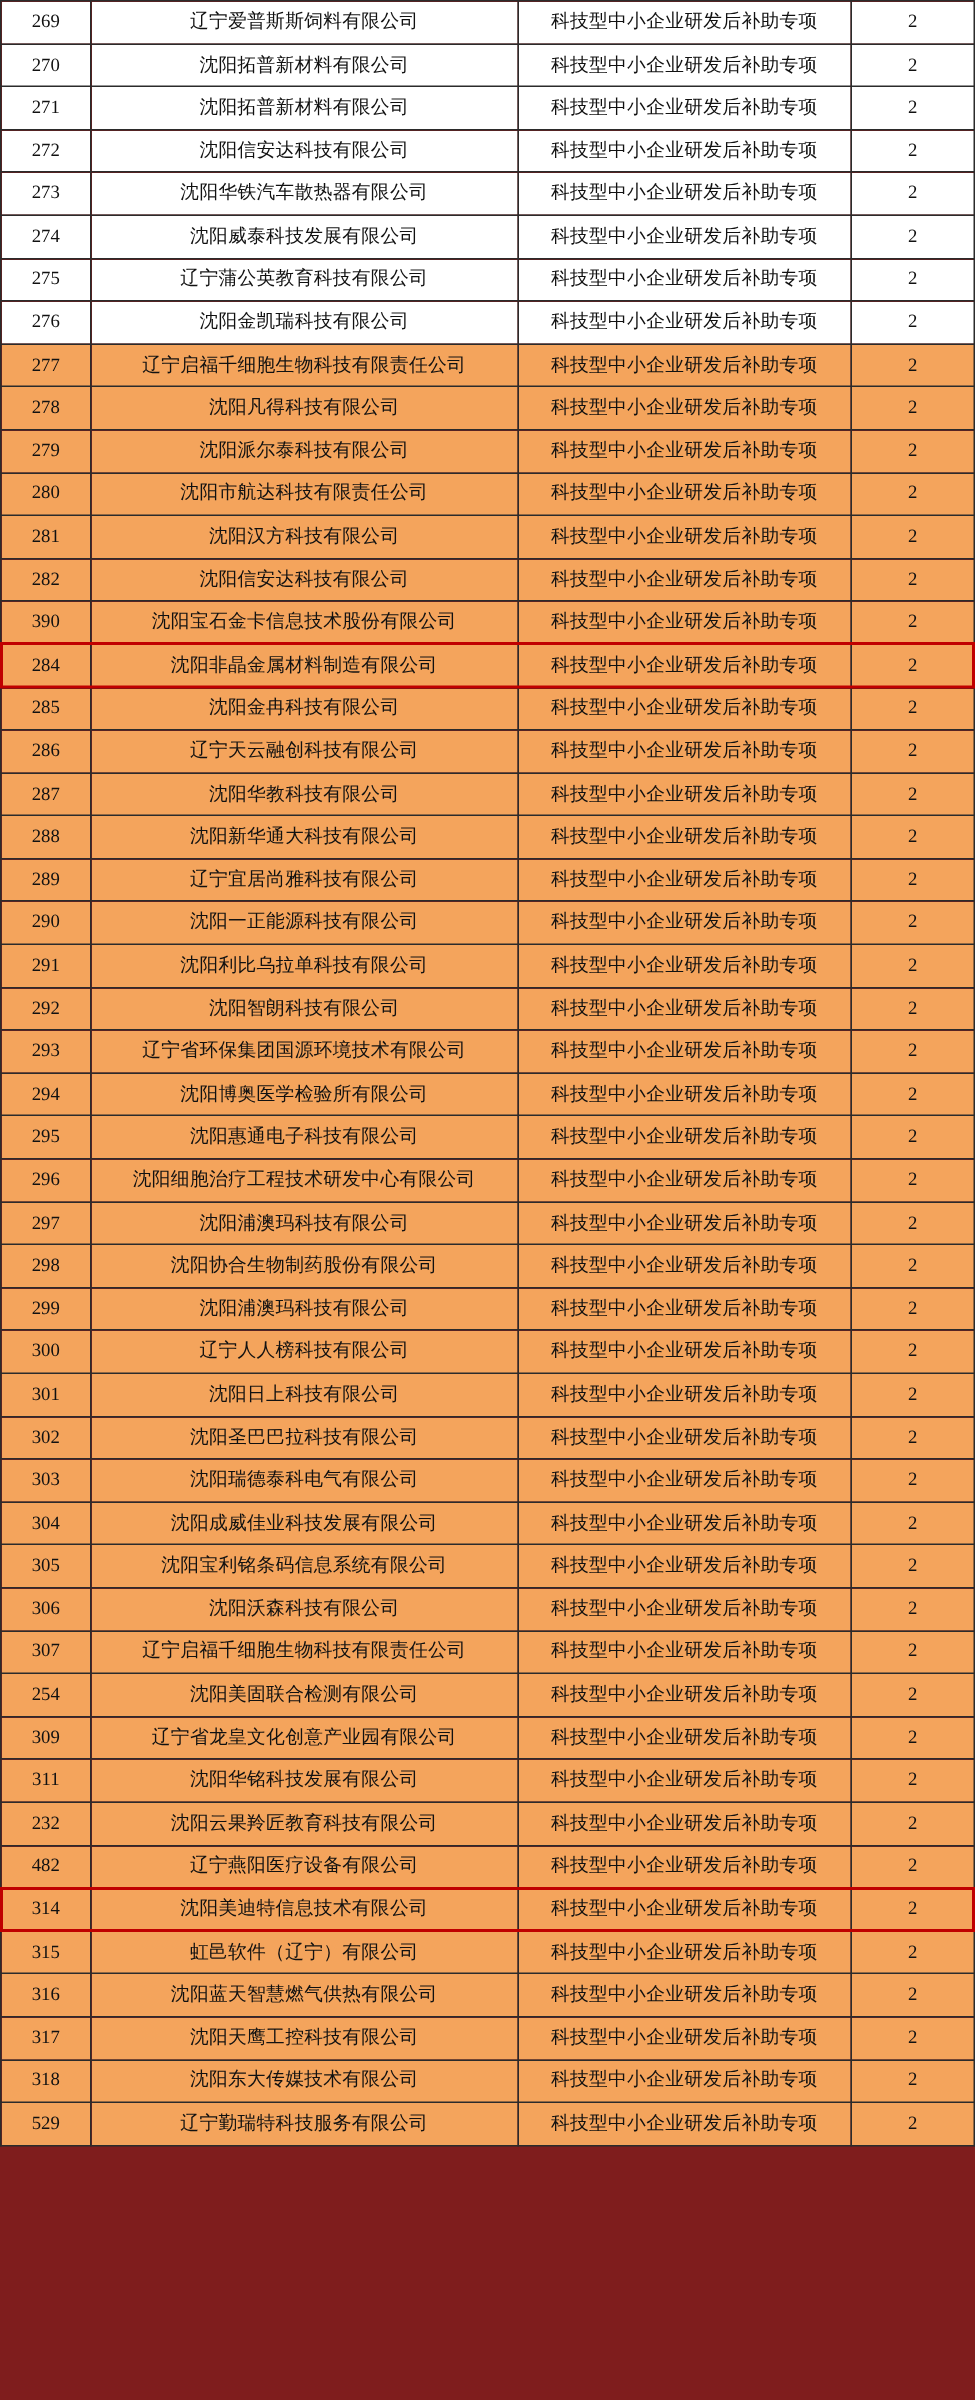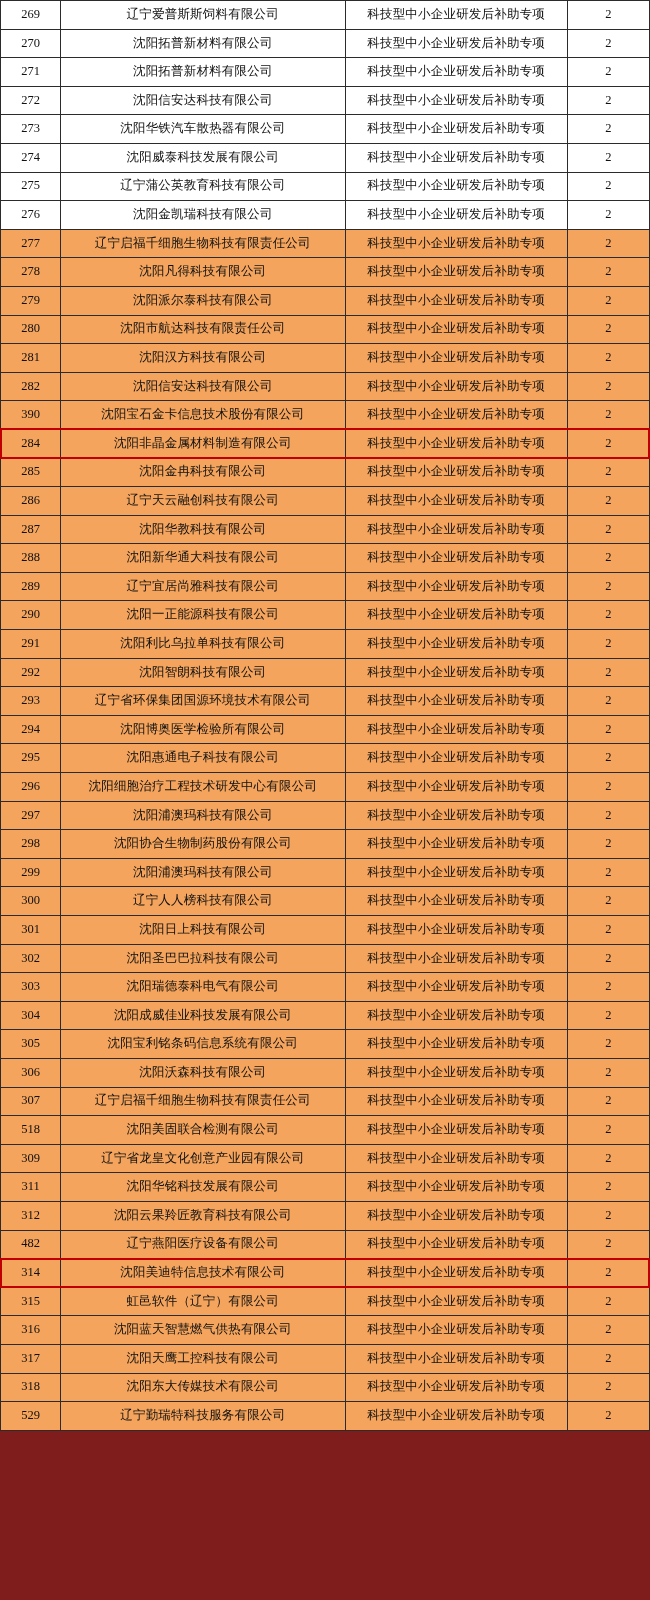--- a/index.html
+++ b/index.html
@@ -300,39 +300,39 @@
             <td class="cell-type">科技型中小企业研发后补助专项</td>
             <td class="cell-count">2</td>
           </tr>
           <tr class="tinted">
             <td class="cell-index">307</td>
             <td class="cell-name">辽宁启福千细胞生物科技有限责任公司</td>
             <td class="cell-type">科技型中小企业研发后补助专项</td>
             <td class="cell-count">2</td>
           </tr>
           <tr class="tinted">
-            <td class="cell-index">518</td>
+            <td class="cell-index">254</td>
             <td class="cell-name">沈阳美固联合检测有限公司</td>
             <td class="cell-type">科技型中小企业研发后补助专项</td>
             <td class="cell-count">2</td>
           </tr>
           <tr class="tinted">
             <td class="cell-index">309</td>
             <td class="cell-name">辽宁省龙皇文化创意产业园有限公司</td>
             <td class="cell-type">科技型中小企业研发后补助专项</td>
             <td class="cell-count">2</td>
           </tr>
           <tr class="tinted">
             <td class="cell-index">311</td>
             <td class="cell-name">沈阳华铭科技发展有限公司</td>
             <td class="cell-type">科技型中小企业研发后补助专项</td>
             <td class="cell-count">2</td>
           </tr>
           <tr class="tinted">
-            <td class="cell-index">312</td>
+            <td class="cell-index">232</td>
             <td class="cell-name">沈阳云果羚匠教育科技有限公司</td>
             <td class="cell-type">科技型中小企业研发后补助专项</td>
             <td class="cell-count">2</td>
           </tr>
           <tr class="tinted">
             <td class="cell-index">482</td>
             <td class="cell-name">辽宁燕阳医疗设备有限公司</td>
             <td class="cell-type">科技型中小企业研发后补助专项</td>
             <td class="cell-count">2</td>
           </tr>

